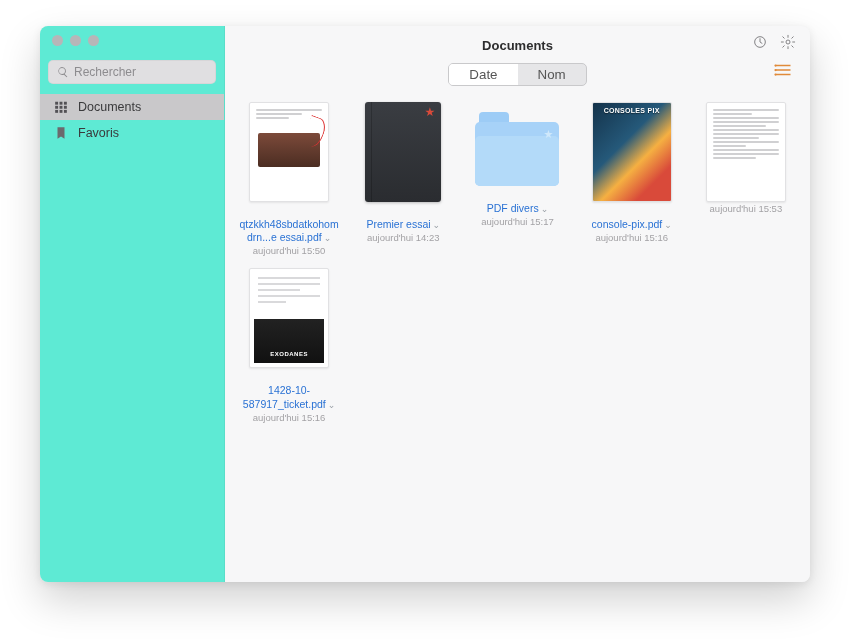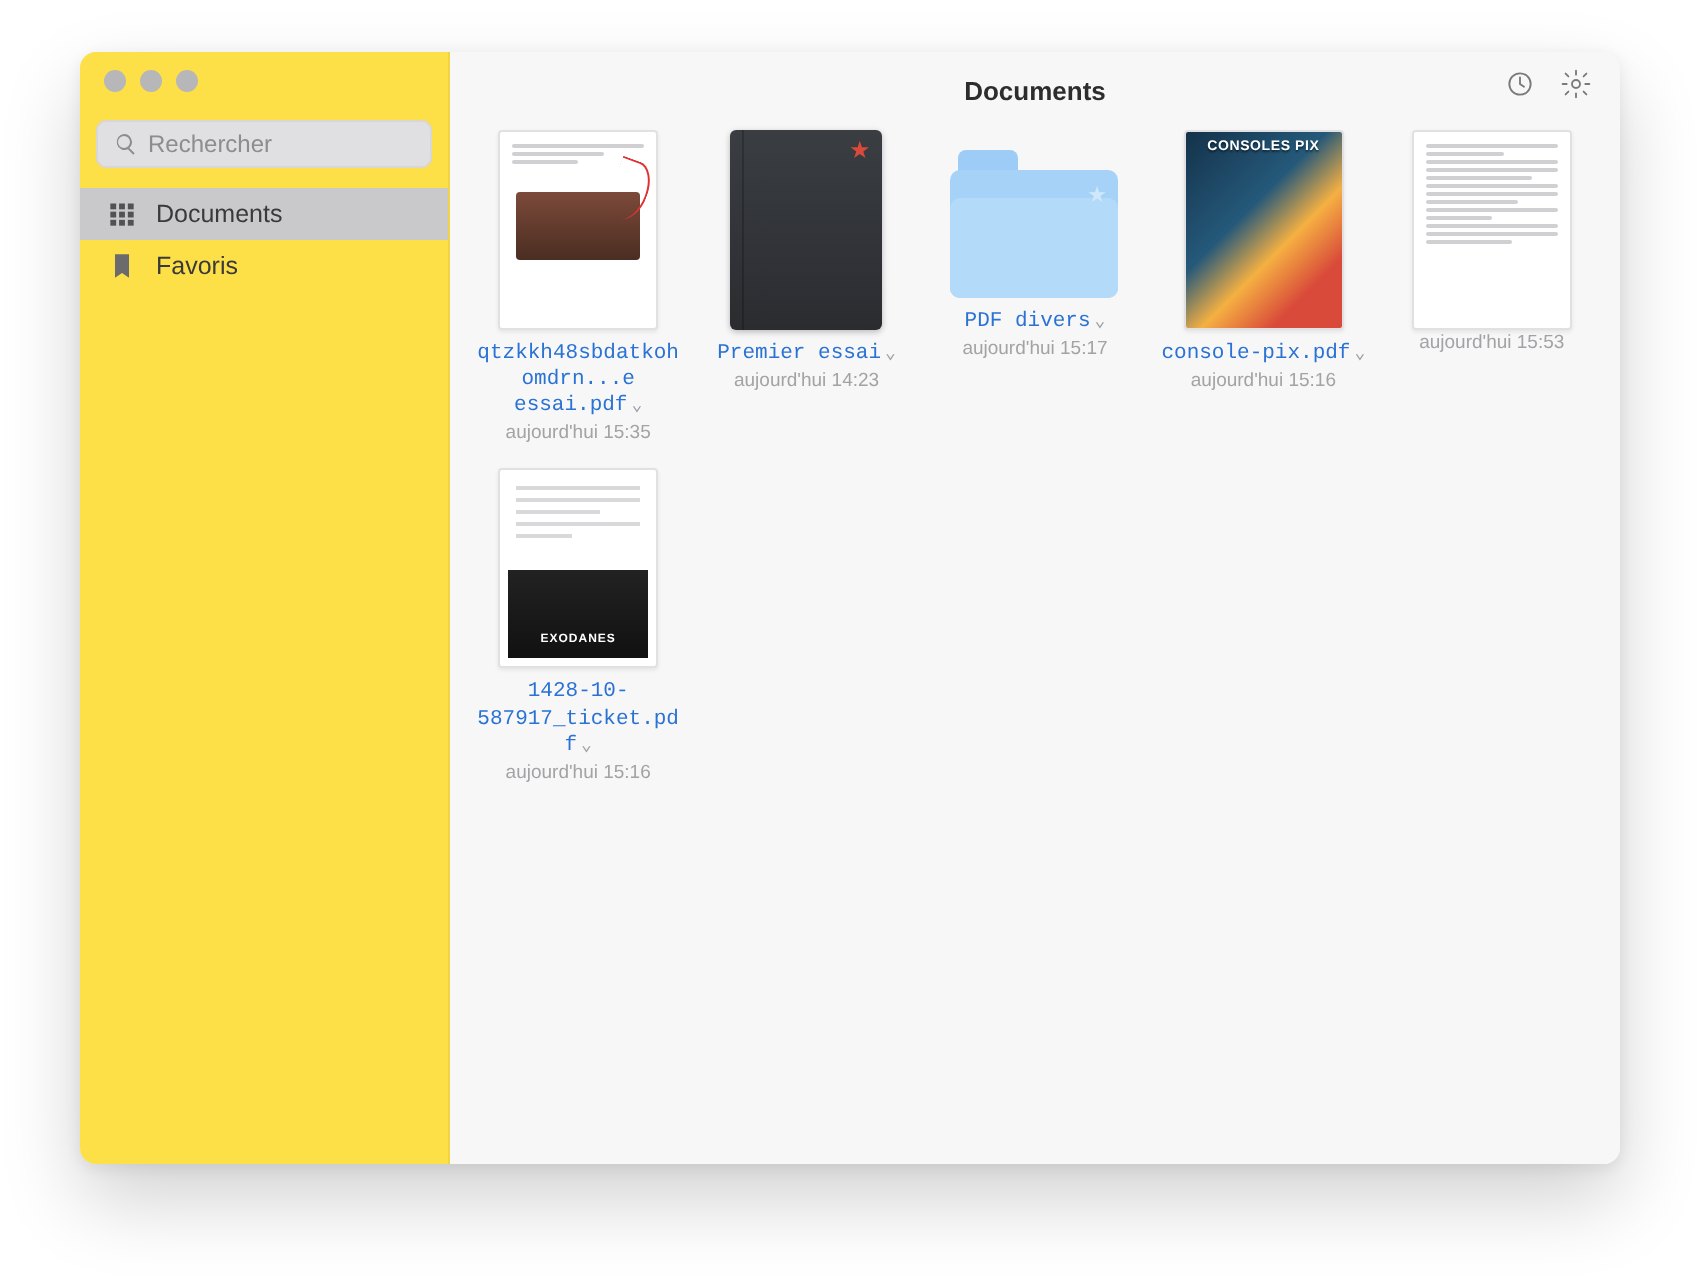--- a/index.html
+++ b/index.html
@@ -34,21 +34,21 @@
     background: #b7b6b8;
   }
   .body {
     flex: 1;
     display: flex;
     height: 100%;
   }
   
   .sidebar {
     width: 185px;
-    background: #fde047;
+    background: #5eead4;
     border-right: 1px solid rgba(0,0,0,0.05);
     padding-top: 30px;
   }
   .search {
     margin: 4px 8px 10px 8px;
     height: 24px;
     background: #e0dfe1;
     border-radius: 5px;
     display: flex;
     align-items: center;
@@ -155,26 +155,25 @@
   }
   .new-thumb {
     width: 80px; height: 100px;
     border: 1.5px dashed #4a90e2;
     border-radius: 3px;
     display:flex; align-items:center; justify-content:center;
     color:#4a90e2;
   }
   .new-thumb svg { width: 20px; height: 20px; stroke:#4a90e2; stroke-width:2;}
   .label {
-    margin-top: 6px;
+    margin-top: 16px;
     color: #2a72d4;
     line-height: 1.25;
     max-width: 102px;
     word-wrap: break-word;
-    font-family: Liberation Mono, monospace;
   }
   .label .caret {
     color:#9aa0a6; font-size:9px; margin-left:2px;
   }
   .timestamp {
     margin-top: 1px;
     color: #a3a2a5;
     font-size: 9.5px;
   }
   
@@ -314,37 +313,53 @@
         <div class="hdr-icons">
           <svg viewBox="0 0 24 24">
               <circle cx="12" cy="12" r="8"></circle>
               <path d="M12 7v5l3 2" stroke-linecap="round"></path>
             </svg>
           <svg viewBox="0 0 24 24">
               <circle cx="12" cy="12" r="3"></circle>
               <path d="M12 2v3M12 19v3M4.2 4.2l2.1 2.1M17.7 17.7l2.1 2.1M2 12h3M19 12h3M4.2 19.8l2.1-2.1M17.7 6.3l2.1-2.1" stroke-linecap="round"></path>
             </svg>
         </div>
+        <div class="seg-row">
+          <div class="seg">
+            <button class="sel">Date</button>
+            <button>Nom</button>
+          </div>
+          <span class="view-toggle">
+            <svg viewBox="0 0 24 18">
+              <line x1="2" y1="3" x2="22" y2="3" stroke="#e08a3a" stroke-width="2"></line>
+              <line x1="2" y1="9" x2="22" y2="9" stroke="#e08a3a" stroke-width="2"></line>
+              <line x1="2" y1="15" x2="22" y2="15" stroke="#e08a3a" stroke-width="2"></line>
+              <circle cx="2" cy="3" r="1.5" fill="#e08a3a"></circle>
+              <circle cx="2" cy="9" r="1.5" fill="#e08a3a"></circle>
+              <circle cx="2" cy="15" r="1.5" fill="#e08a3a"></circle>
+            </svg>
+          </span>
+        </div>
       </div>
 
       <div class="grid">
 
 
         <div class="cell">
           <div class="thumb">
             <div class="doclines">
                 <i></i>
                 <i style="width:70%"></i>
                 <i style="width:50%"></i>
               </div>
             <div class="photo"></div>
             <div class="redscribble"></div>
           </div>
           <div class="label"><span>qtzkkh48sbdatkohomdrn...e essai.pdf</span><span class="caret">⌄</span></div>
-          <div class="timestamp">aujourd'hui 15:35</div>
+          <div class="timestamp">aujourd'hui 15:50</div>
         </div>
 
 
         <div class="cell">
           <div class="nb dark">
             <span class="star">★</span>
           </div>
           <div class="label"><span>Premier essai</span><span class="caret">⌄</span></div>
           <div class="timestamp">aujourd'hui 14:23</div>
         </div>

